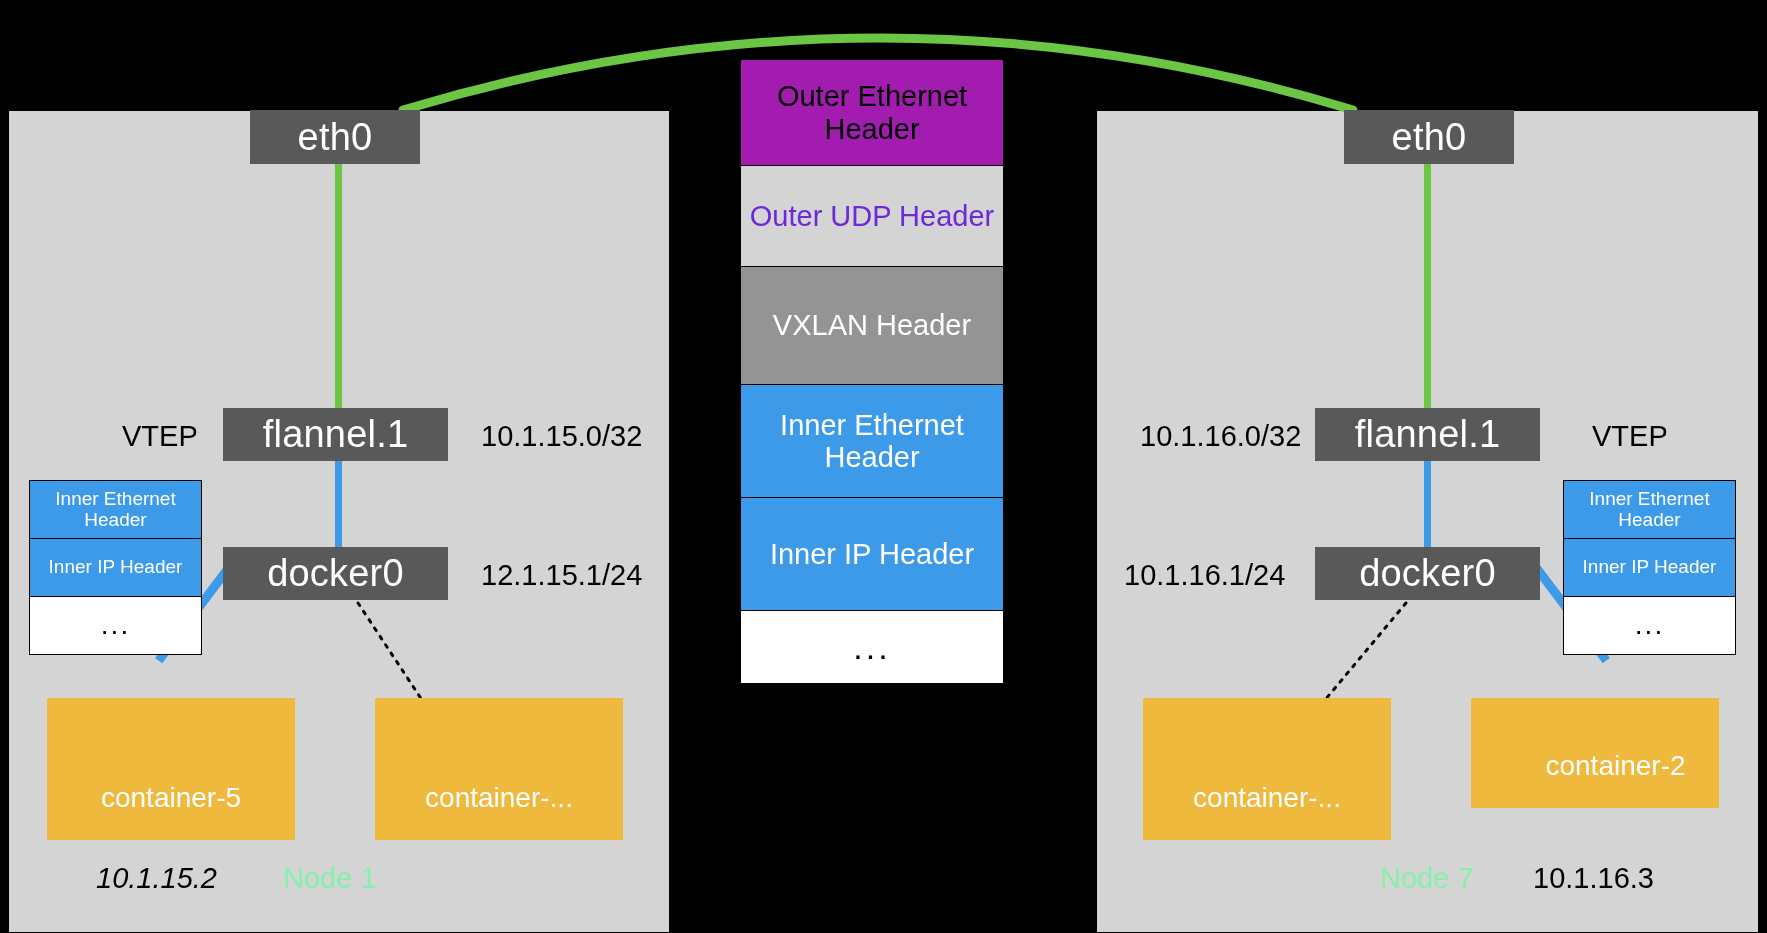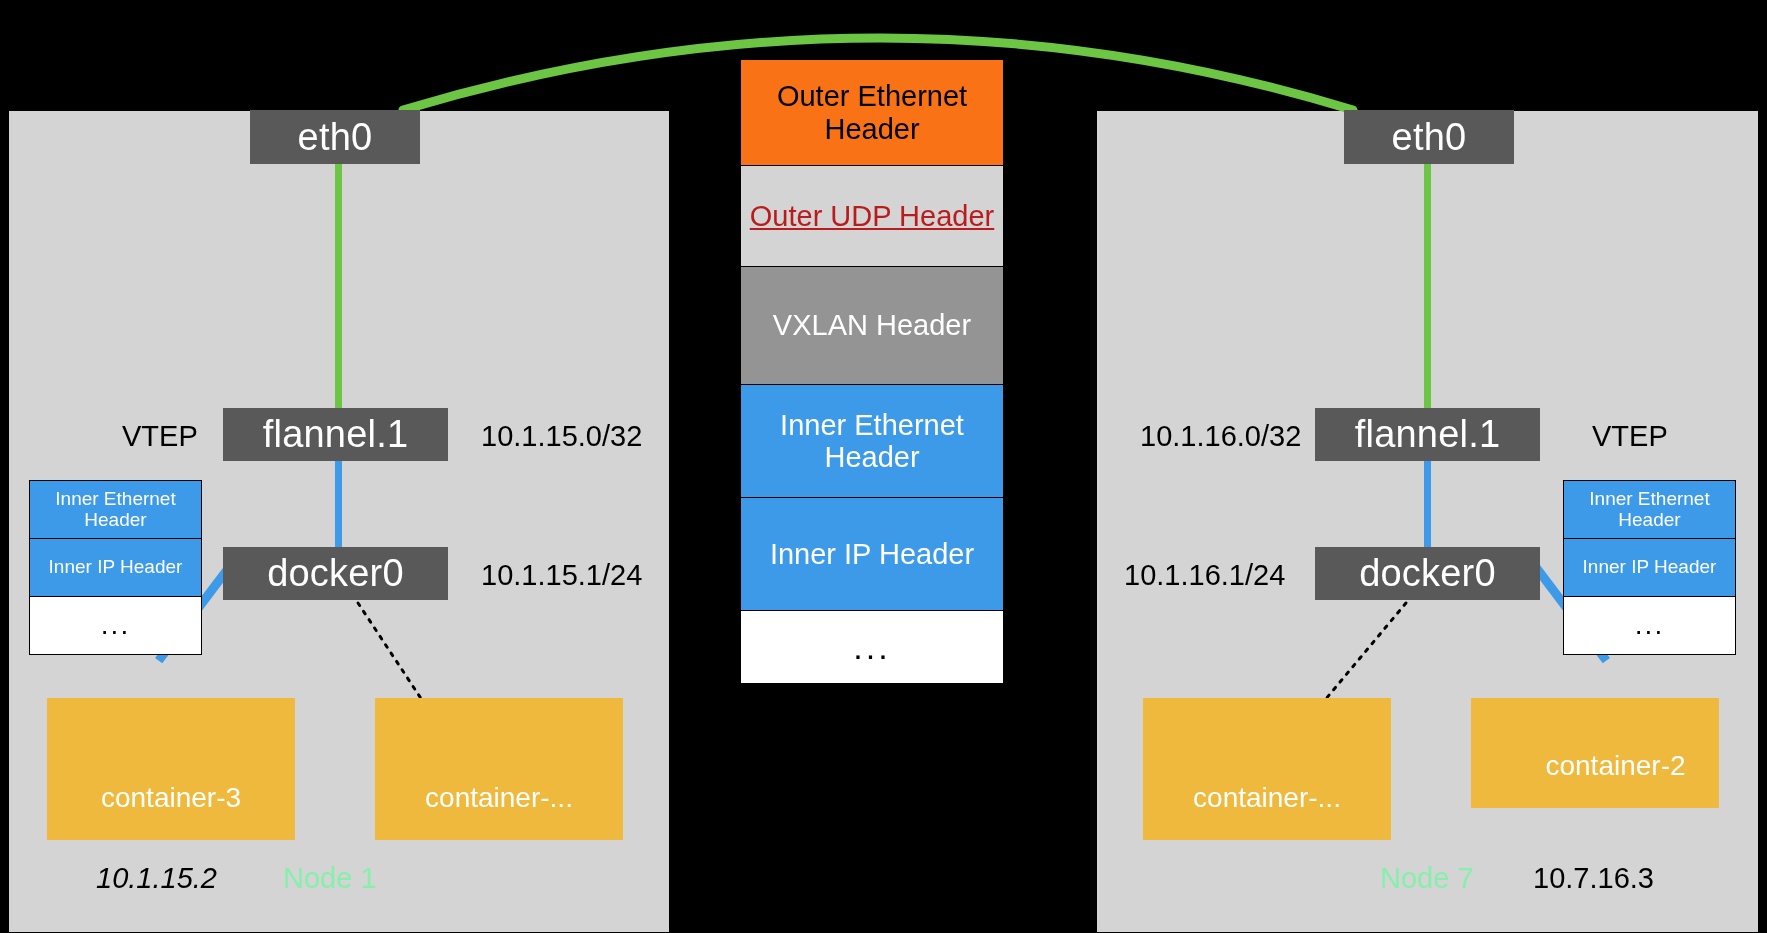--- a/index.html
+++ b/index.html
@@ -103,22 +103,22 @@
     display: flex;
     align-items: center;
     justify-content: center;
     text-align: center;
     line-height: 1.12;
     font-size: 29px;
     border-bottom: 1px solid #000000;
     padding: 0 6px;
   }
   .pkt-row:last-child { border-bottom: none; }
-  .pkt-green { background: #f97316; color: #000000; }
-  .pkt-lightgray { background: #d4d4d4; color: #b91c1c; text-decoration: underline; }
+  .pkt-green { background: #a21caf; color: #000000; }
+  .pkt-lightgray { background: #d4d4d4; color: #6d28d9; }
   .pkt-gray { background: #949494; color: #ffffff; }
   .pkt-blue { background: #3d9ae8; color: #ffffff; }
   .pkt-white { background: #ffffff; color: #000000; font-size: 34px; letter-spacing: 3px; }
 
   
   #overlay {
     position: absolute;
     left: 0; top: 0;
     width: 1767px; height: 933px;
     z-index: 4;
@@ -147,30 +147,30 @@
   </div>
   <div class="device-box" style="left:223px; top:408px; width:225px; height:53px;">
     <span>flannel.1</span>
   </div>
   <div class="device-box" style="left:223px; top:547px; width:225px; height:53px;">
     <span>docker0</span>
   </div>
 
   <div class="label" style="left:122px; top:420px;">VTEP</div>
   <div class="label" style="left:481px; top:420px;">10.1.15.0/32</div>
-  <div class="label" style="left:481px; top:559px;">10.1.15.1/24</div>
+  <div class="label" style="left:481px; top:559px;">12.1.15.1/24</div>
 
   <div class="mini-packet" style="left:29px; top:480px; width:173px; height:175px;">
     <div class="mini-row mini-blue" style="height:58px;">Inner Ethernet Header</div>
     <div class="mini-row mini-blue" style="height:58px;">Inner IP Header</div>
     <div class="mini-row mini-white" style="height:57px;">...</div>
   </div>
 
   <div class="container-box" style="left:47px; top:698px; width:248px; height:142px;">
-    <span>container-3</span>
+    <span>container-5</span>
   </div>
   <div class="container-box" style="left:375px; top:698px; width:248px; height:142px;">
     <span>container-...</span>
   </div>
 
   <div class="label" style="left:96px; top:862px;font-style:italic;">10.1.15.2</div>
   <div class="label white" style="left:283px; top:862px;">Node 1</div>
 
   <div id="packet-stack">
     <div class="pkt-row pkt-green" style="height:106px;">Outer Ethernet Header</div>
@@ -208,15 +208,15 @@
   </div>
 
   <div class="container-box" style="left:1143px; top:698px; width:248px; height:142px;">
     <span>container-...</span>
   </div>
   <div class="container-box" style="left:1471px; top:698px; width:248px; height:110px;padding-left:41px;">
     <span>container-2</span>
   </div>
 
   <div class="label white" style="left:1380px; top:862px;">Node 7</div>
-  <div class="label" style="left:1533px; top:862px;">10.7.16.3</div>
+  <div class="label" style="left:1533px; top:862px;">10.1.16.3</div>
 
 </div>
 
 </body></html>

